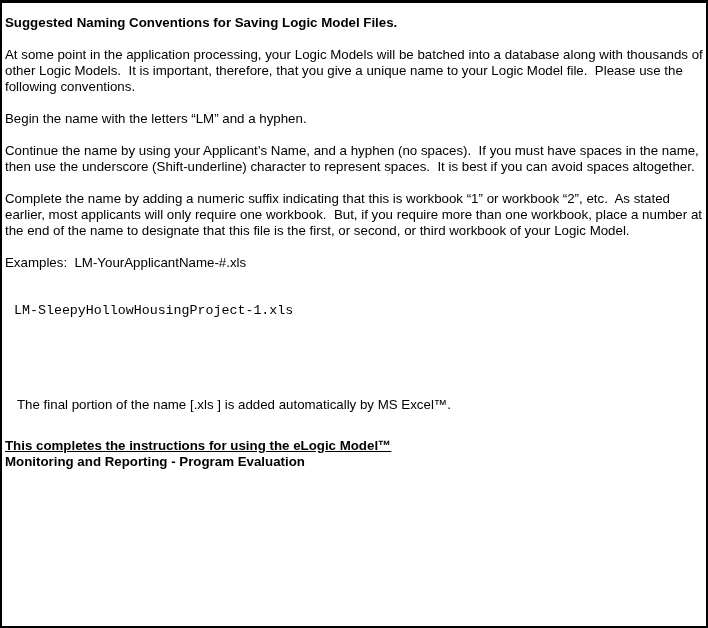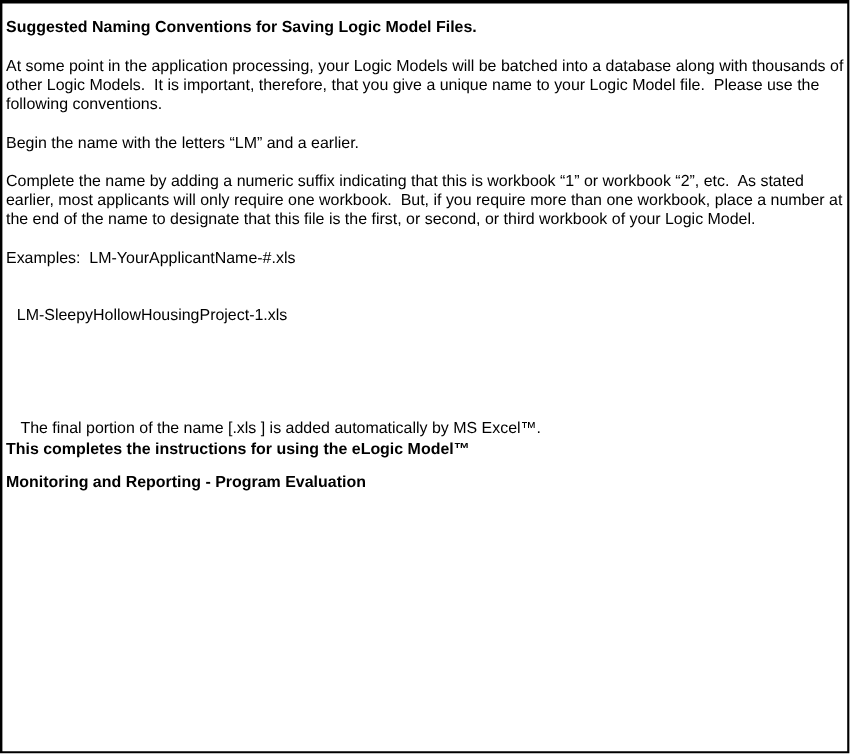--- a/index.html
+++ b/index.html
@@ -29,42 +29,44 @@
   }
   .para.first {
     margin-top: 0;
   }
   .bold {
     font-weight: bold;
   }
   .gap-xl { }
   .gap-sm { margin-top: 10px; }
   .gap-14 { margin-top: 14px; margin-left: 12px; }
-  .gap-13 { margin-top: 1px; }
-  .gap-12 { margin-top: 12px; }
+  .gap-13 { margin-top: 25px; text-decoration: underline; }
+  .gap-12 { margin-top: 0; }
   .file-list {
     margin: 0;
     padding-left: 9px;
   }
   .file-line {
     white-space: pre-wrap;
+    font-family: Liberation Mono, monospace;
   }
 </style>
 </head>
 <body>
 
 <div class="page">
   <div class="content">
 
     <p class="para first bold">Suggested Naming Conventions for Saving Logic Model Files.</p>
 
     <p class="para">At some point in the application processing, your Logic Models will be batched into a database along with thousands of other Logic Models.  It is important, therefore, that you give a unique name to your Logic Model file.  Please use the following conventions.</p>
 
-    <p class="para">Begin the name with the letters “LM” and a earlier.</p>
+    <p class="para">Begin the name with the letters “LM” and a hyphen.</p>
 
+    <p class="para">Continue the name by using your Applicant’s Name, and a hyphen (no spaces).  If you must have spaces in the name, then use the underscore (Shift-underline) character to represent spaces.  It is best if you can avoid spaces altogether.</p>
 
     <p class="para gap-xl">Complete the name by adding a numeric suffix indicating that this is workbook “1” or workbook “2”, etc.  As stated earlier, most applicants will only require one workbook.  But, if you require more than one workbook, place a number at the end of the name to designate that this file is the first, or second, or third workbook of your Logic Model.</p>
 
     <p class="para">Examples:  LM-YourApplicantName-#.xls</p>
 
     <div class="para file-list">
       <div class="file-line">LM-SleepyHollowHousingProject-1.xls</div>
     </div>
 
     <div class="para gap-sm file-list">

